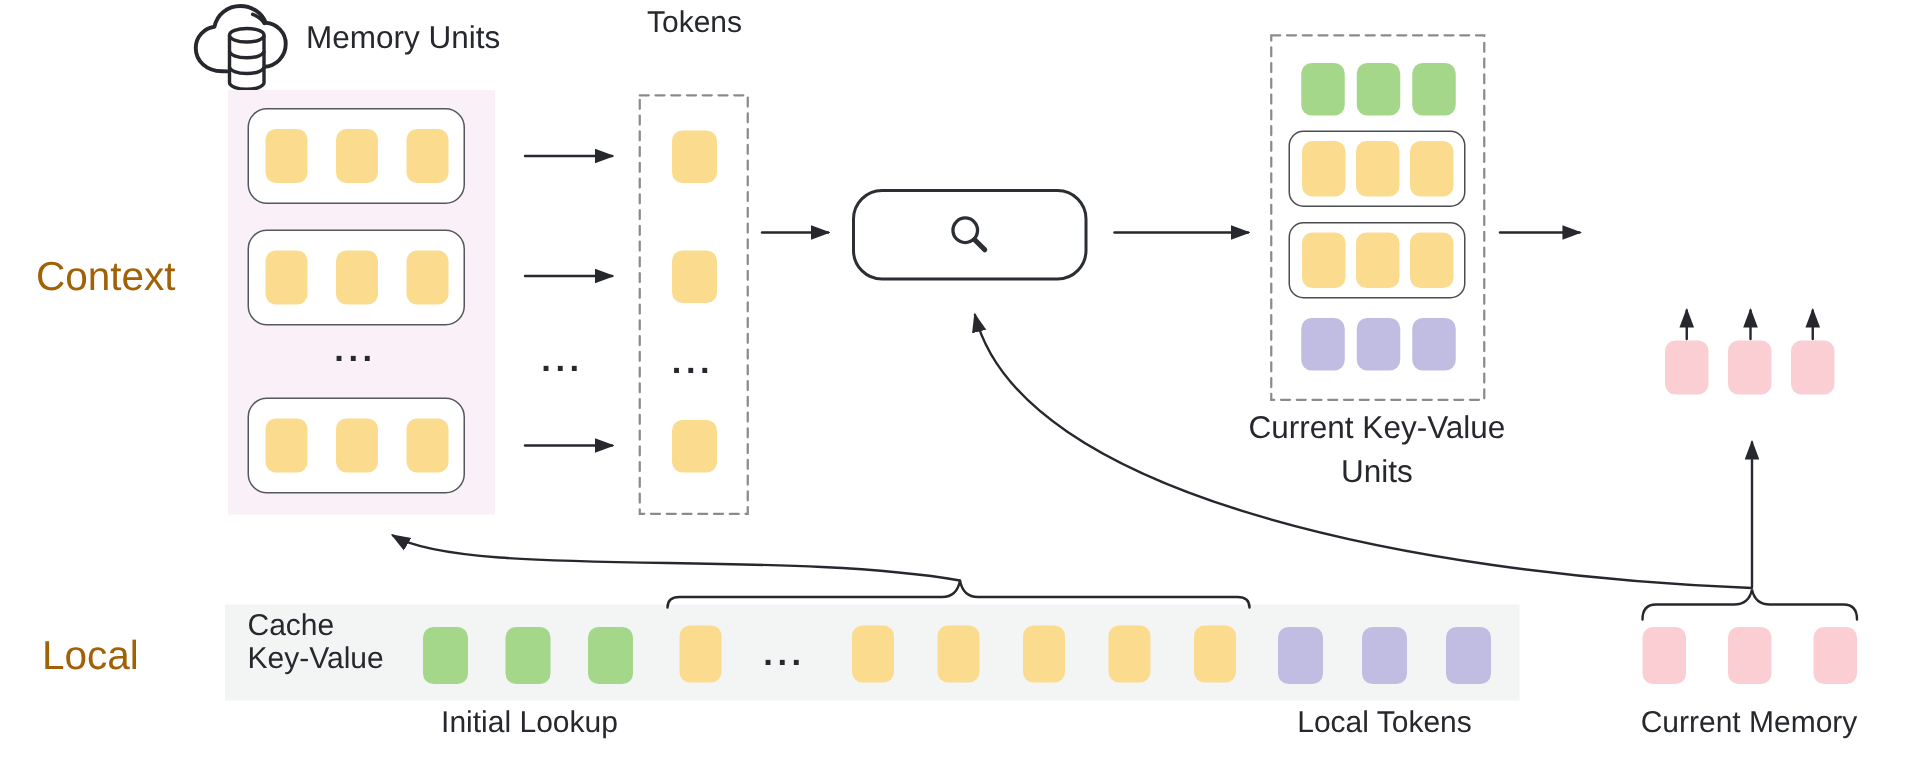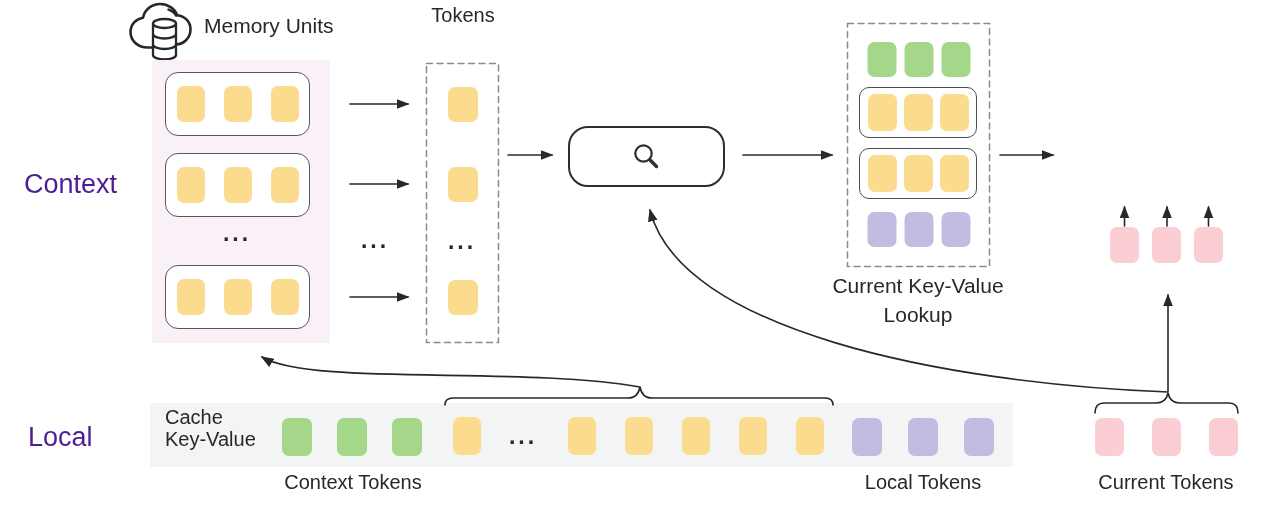--- a/index.html
+++ b/index.html
@@ -5,21 +5,21 @@
   html,body{margin:0;padding:0;background:#ffffff;}
   .canvas{position:relative;width:1280px;height:509px;background:#ffffff;overflow:hidden;
           font-family:"Liberation Sans",sans-serif;color:#26282e;}
   .abs{position:absolute;}
   svg.overlay{position:absolute;left:0;top:0;z-index:6;pointer-events:none;}
   .token{display:block;border-radius:7px;}
   .unit{position:absolute;background:#ffffff;border:1.4px solid #54575d;border-radius:13px;
         display:flex;align-items:center;justify-content:center;gap:19px;width:145px;height:64px;box-sizing:border-box;}
   .unit .token{width:28px;height:36px;}
   .dots{font-weight:bold;font-size:23px;letter-spacing:3px;line-height:1;transform:translate(-50%,-50%);white-space:nowrap;}
-  .sec-title{font-size:27px;line-height:36px;color:#4c1d95;}
+  .sec-title{font-size:27px;line-height:36px;color:#a16207;}
   .small-title{font-size:20px;line-height:27px;text-align:center;}
   .memory-box{background:#FAF0F7;}
   .rep-box .token{width:30px;height:35px;position:absolute;left:50%;transform:translateX(-50%);}
   .lookup{background:#ffffff;border:2px solid #2b2e33;border-radius:20px;display:flex;align-items:center;
           justify-content:center;gap:11px;font-size:26px;box-sizing:border-box;}
   .cache-row-plain{position:absolute;left:50%;transform:translateX(-50%);display:flex;gap:8px;}
   .cache-row-plain .token{width:29px;height:35px;}
   .cache-row-boxed{position:absolute;left:12px;width:118px;height:51px;background:#fff;border:1.3px solid #4a4d52;
           border-radius:10px;display:flex;align-items:center;justify-content:center;gap:7px;box-sizing:border-box;}
   .cache-row-boxed .token{width:29px;height:37px;}
@@ -120,21 +120,21 @@
         <span class="token" style="background: rgb(251, 220, 143);"></span>
       </div>
     <div class="cache-row-plain" style="top:189px;">
         <span class="token" style="background: rgb(193, 189, 226);"></span>
         <span class="token" style="background: rgb(193, 189, 226);"></span>
         <span class="token" style="background: rgb(193, 189, 226);"></span>
       </div>
   </div>
   <div class="abs small-title" style="left:818px;top:271px;width:200px;font-size:21px;line-height:29px;">
     <div>Current Key-Value</div>
-    <div>Lookup</div>
+    <div>Units</div>
   </div>
 
   <div class="abs llm-tokens" style="left:1110px;top:227px;">
       <span class="token" style="background: rgb(251, 206, 211);"></span>
       <span class="token" style="background: rgb(251, 206, 211);"></span>
       <span class="token" style="background: rgb(251, 206, 211);"></span>
     </div>
 
   <div class="abs sec-title" style="left:28px;top:419px;">Local</div>
 
@@ -170,23 +170,23 @@
       <span class="token" style="background: rgb(193, 189, 226);"></span>
       <span class="token" style="background: rgb(193, 189, 226);"></span>
     </div>
 
   <div class="abs g-bottom g-current" style="left:1095px;top:418px;gap:28px;">
       <span class="token" style="background: rgb(251, 206, 211);"></span>
       <span class="token" style="background: rgb(251, 206, 211);"></span>
       <span class="token" style="background: rgb(251, 206, 211);"></span>
     </div>
 
-  <div class="abs bottom-label" style="left:353px;top:471px;">Context Tokens</div>
+  <div class="abs bottom-label" style="left:353px;top:471px;">Initial Lookup</div>
   <div class="abs bottom-label" style="left:923px;top:471px;">Local Tokens</div>
-  <div class="abs bottom-label" style="left:1166px;top:471px;">Current Tokens</div>
+  <div class="abs bottom-label" style="left:1166px;top:471px;">Current Memory</div>
 
   <svg class="overlay" width="1280" height="509" viewBox="0 0 1280 509">
     <defs>
       <marker id="ah" viewBox="0 0 12 10" refX="10.5" refY="5" markerWidth="13" markerHeight="11" orient="auto" markerUnits="userSpaceOnUse">
         <path d="M0,0.5 L12,5 L0,9.5 Z" fill="#26282e"></path>
       </marker>
     </defs>
     <g stroke="#26282e" stroke-width="1.6" fill="none" stroke-linecap="round">
       <rect x="426.5" y="63.5" width="72" height="279" stroke="#8b8b8b" stroke-width="1.5" stroke-dasharray="6 4.5"></rect>
       <rect x="847.5" y="23.5" width="142" height="243" stroke="#8b8b8b" stroke-width="1.5" stroke-dasharray="6 4.5"></rect>

